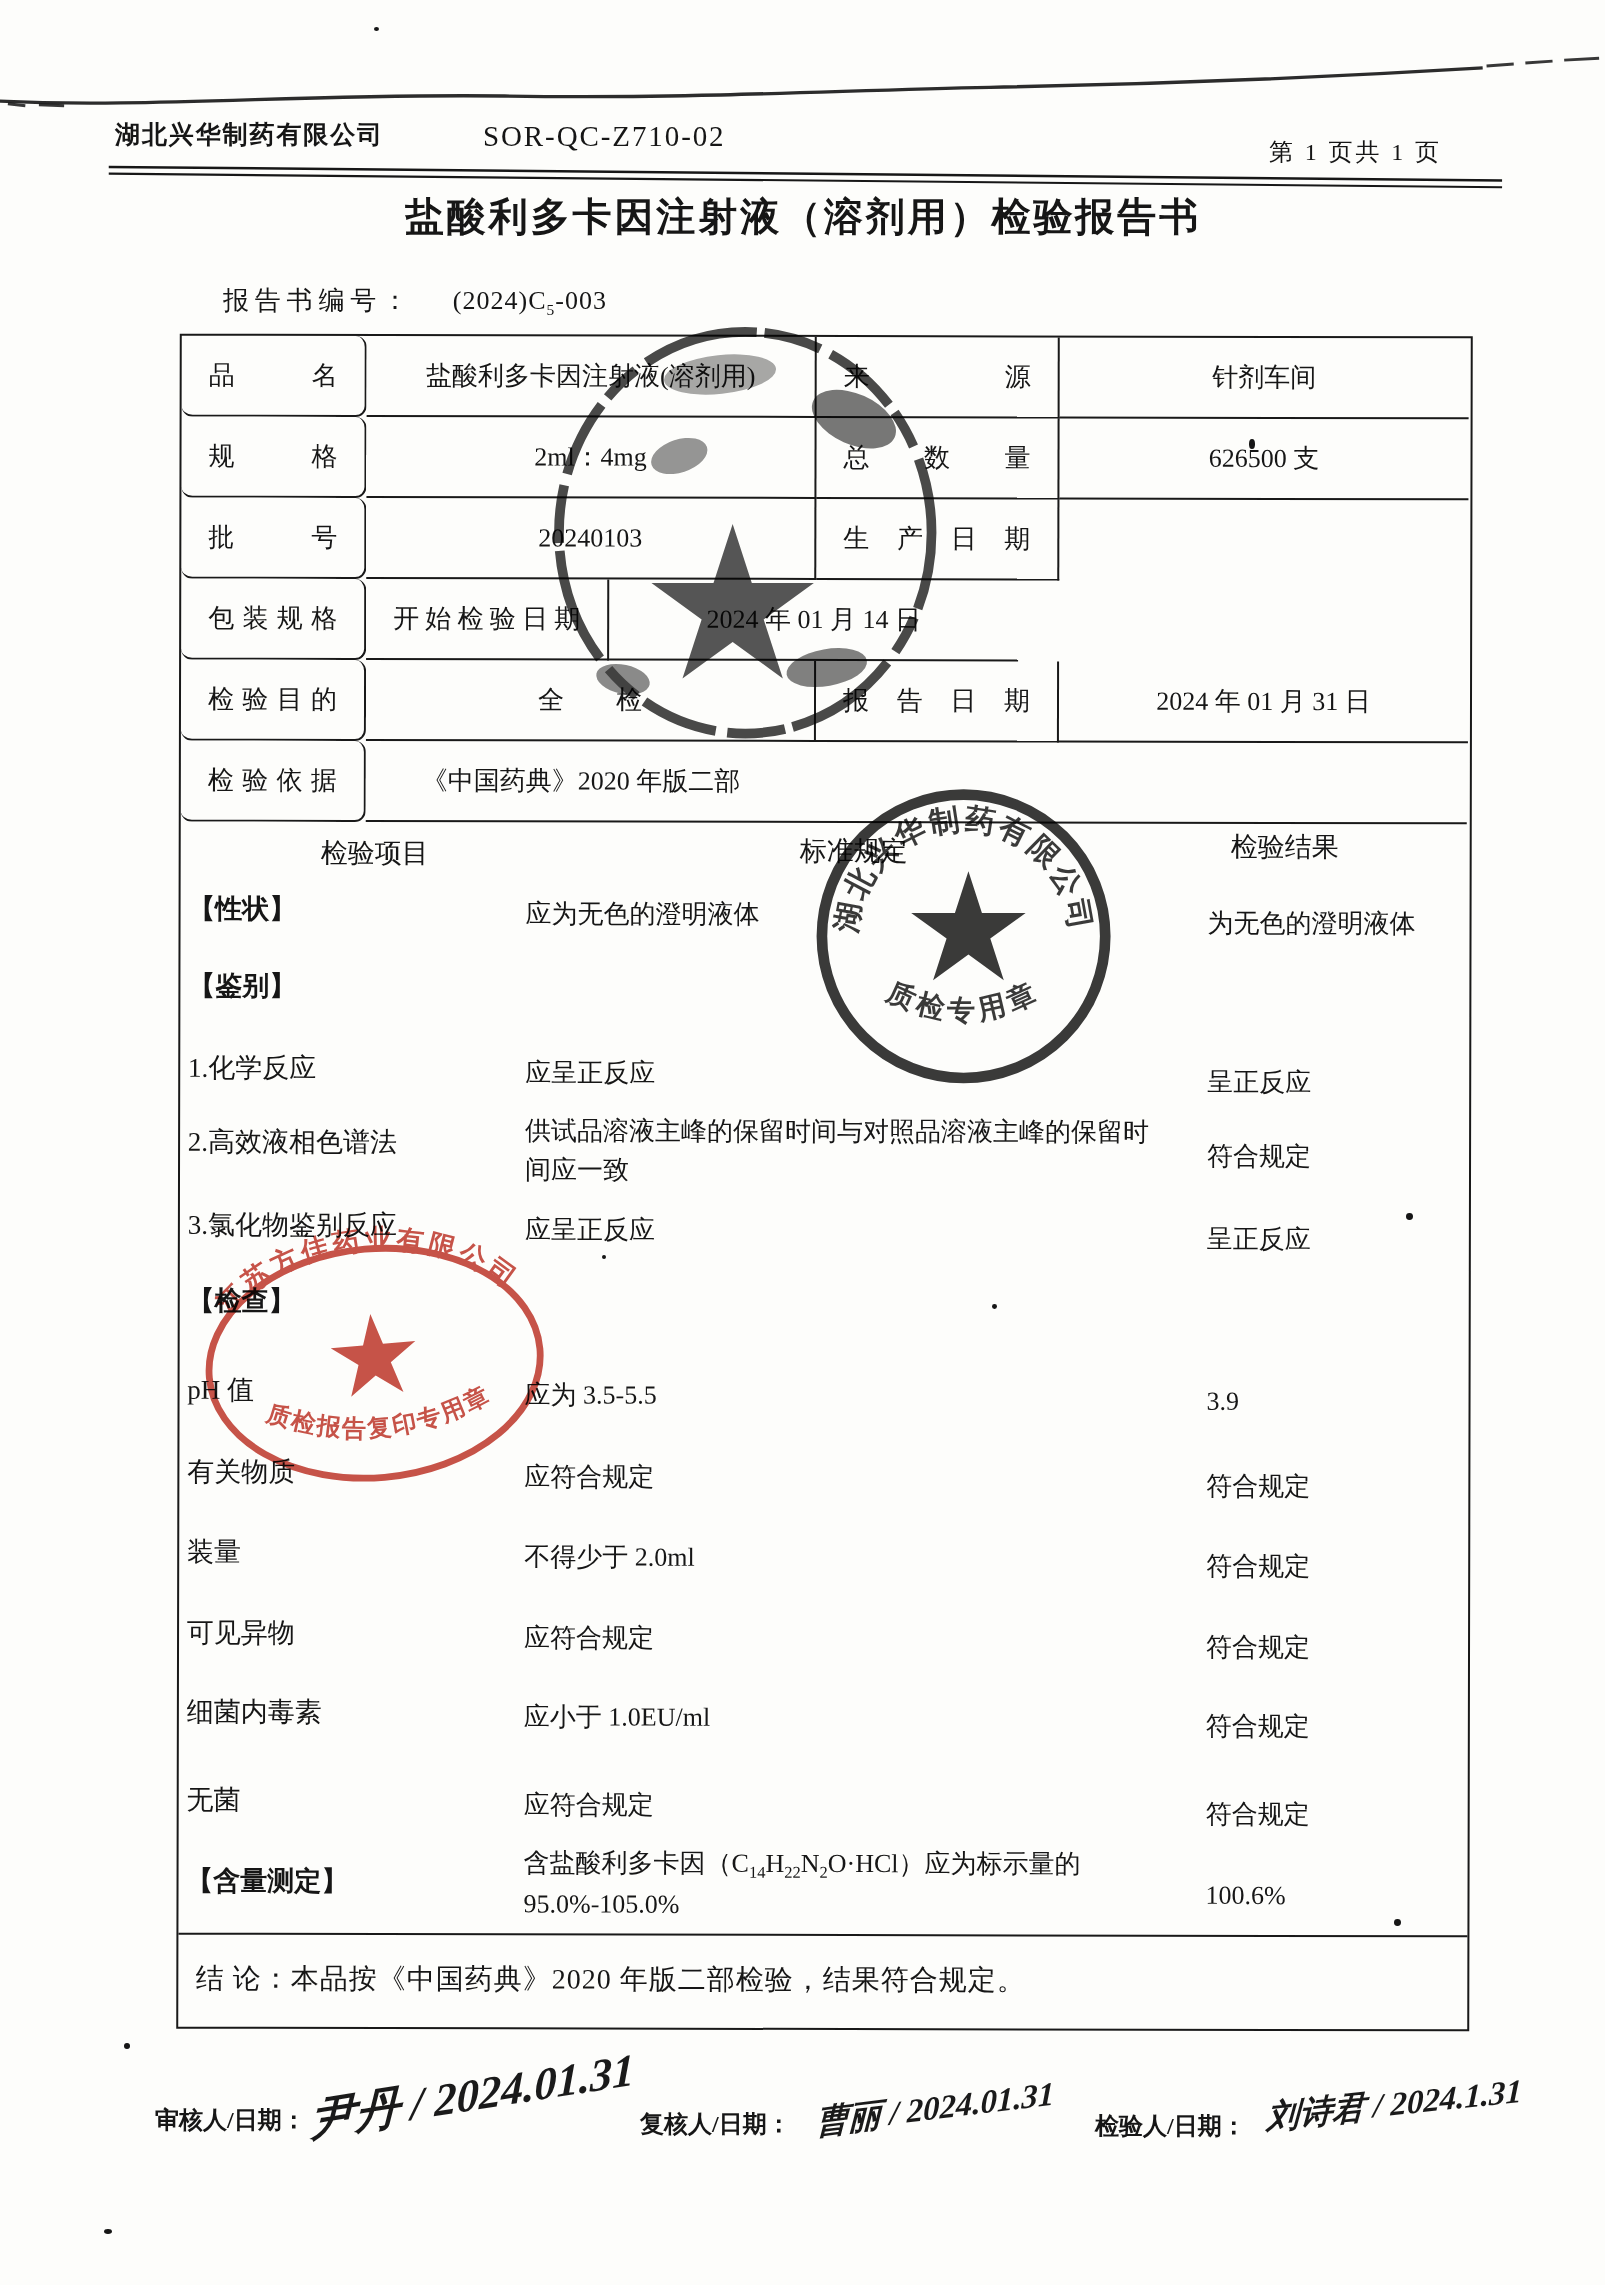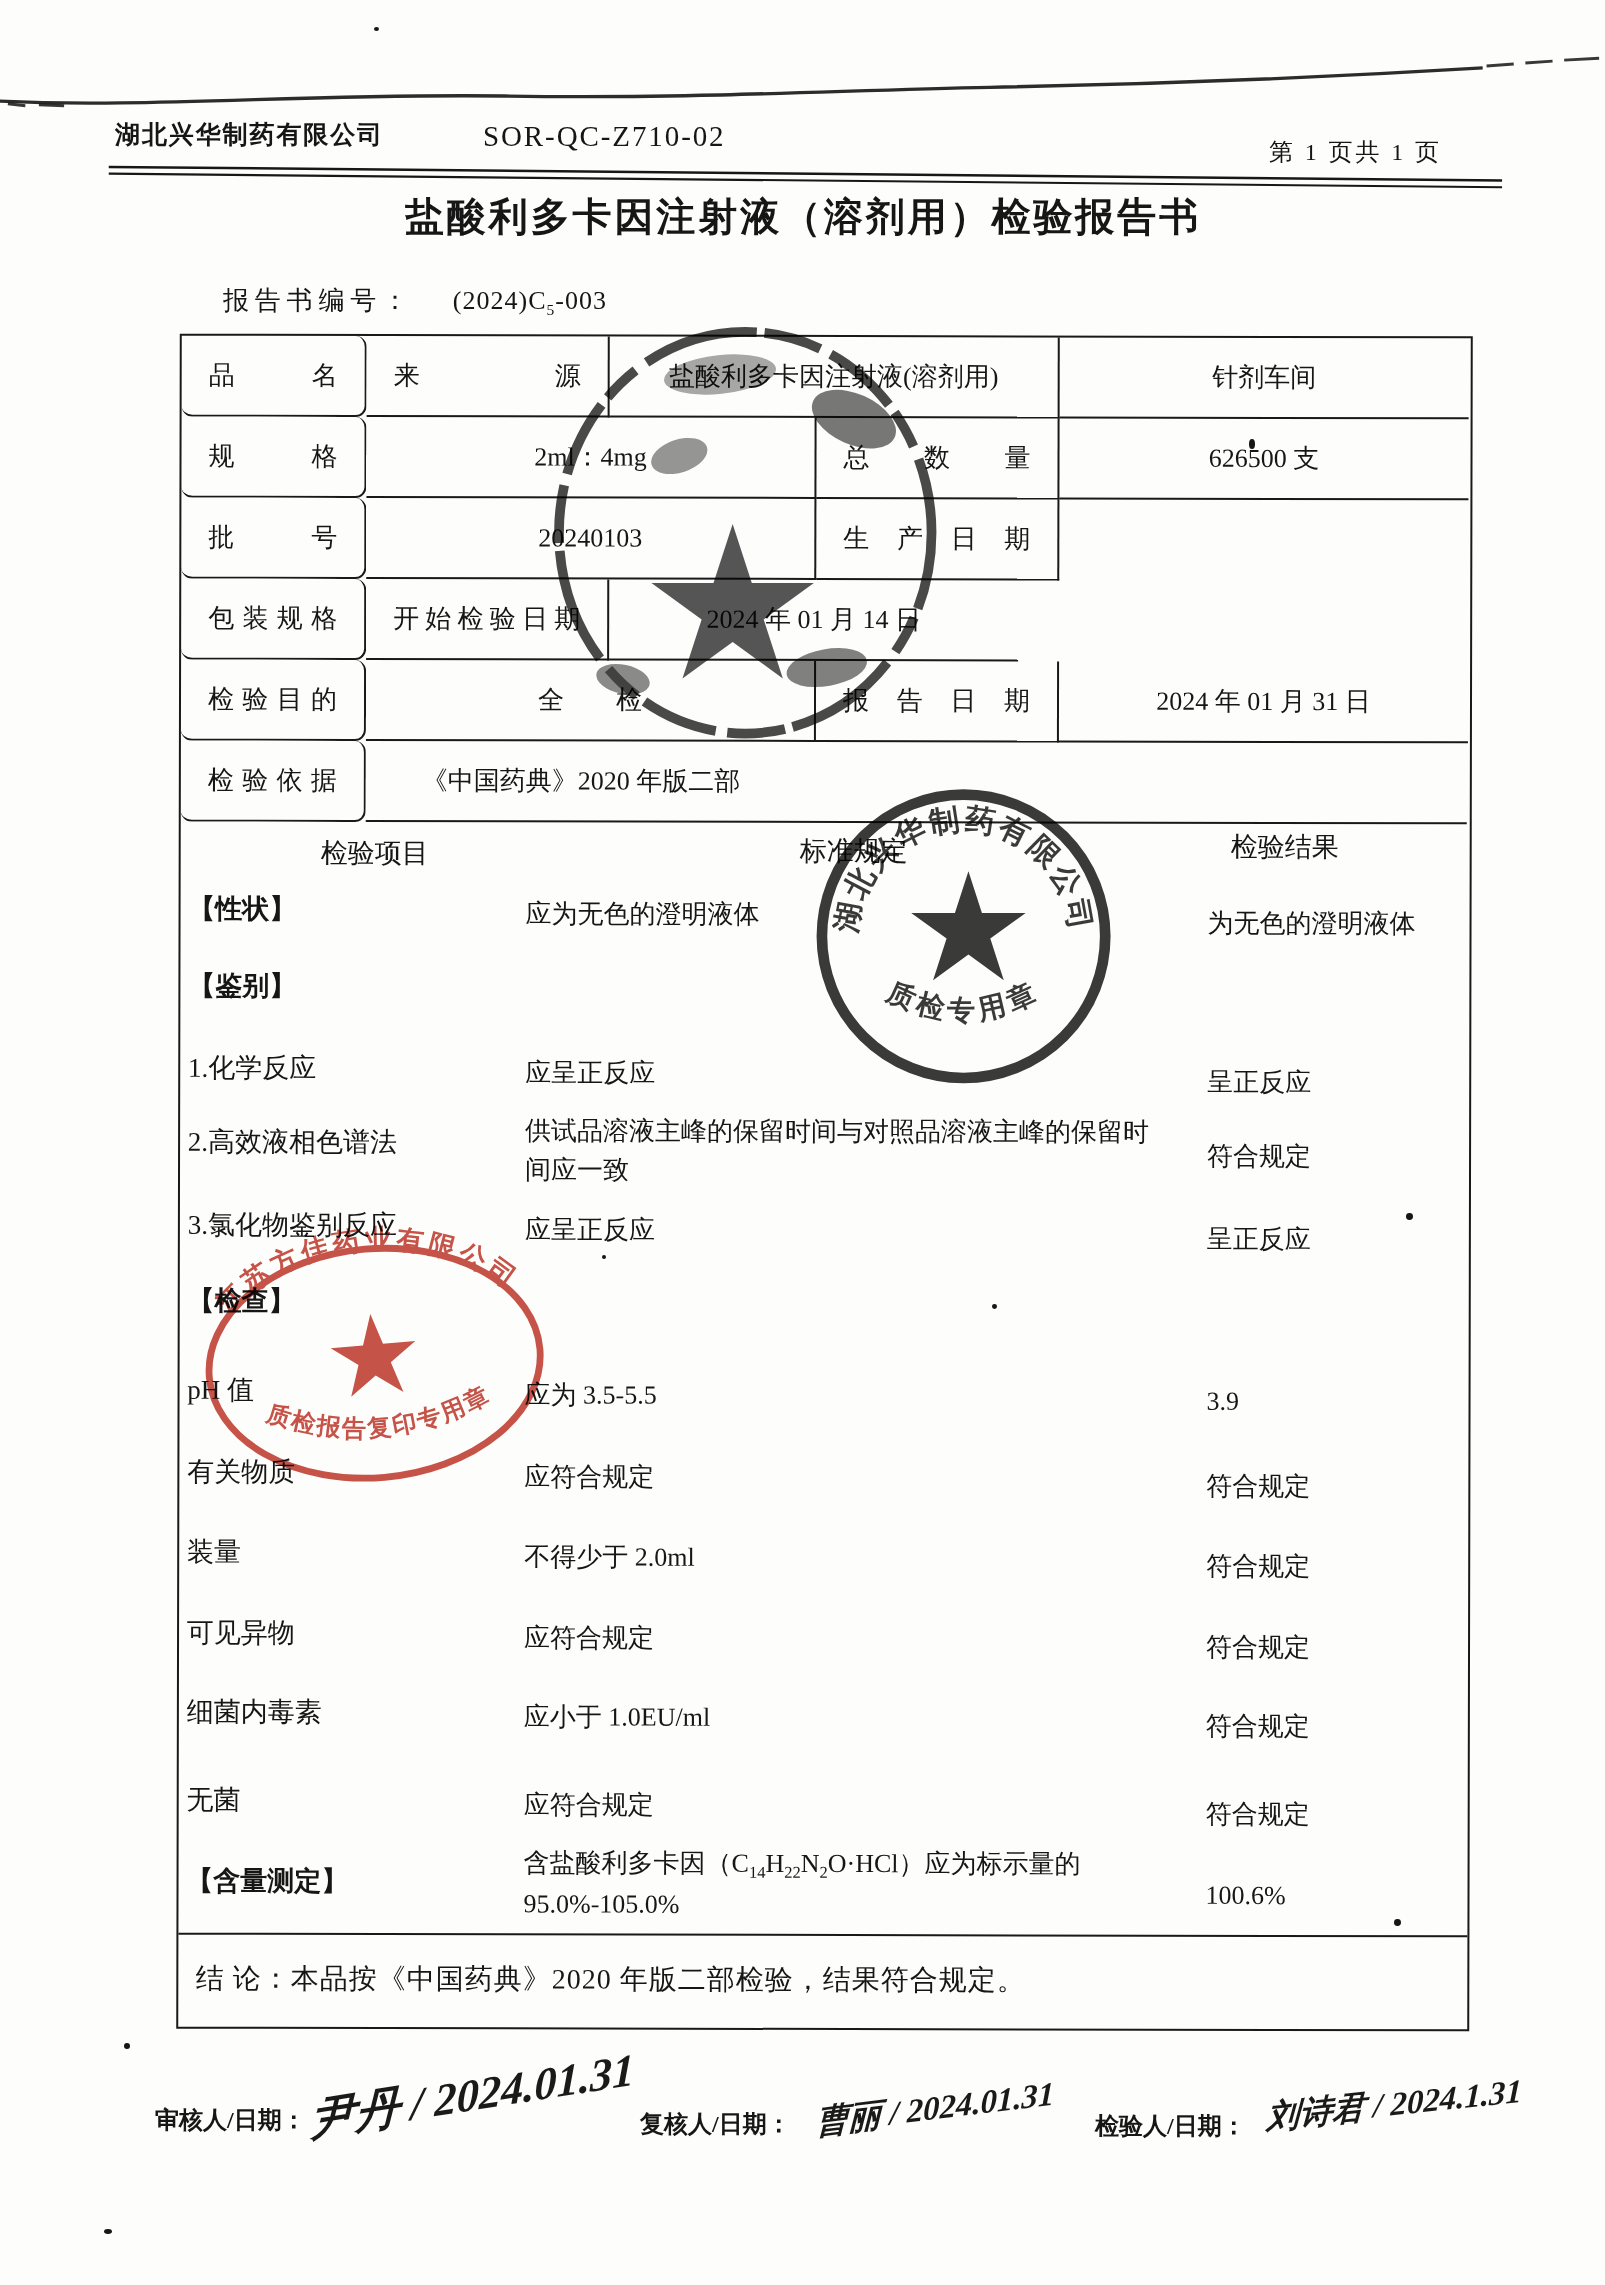--- a/index.html
+++ b/index.html
@@ -85,24 +85,24 @@
 <div class="abs reportno">
   <span class="lbl">报告书编号：</span><span class="val"><span>(2024)C</span><sub>5</sub><span>-003</span></span>
 </div>
 
 <div class="abs table">
 
   <div class="info-row" style="top:0">
     <div class="ic w1">
         <span class="jlabel">品名</span>
       </div>
+    <div class="ic w2">盐酸利多卡因注射液(溶剂用)</div>
     <div class="ic w3">
         <span class="jlabel">来源</span>
       </div>
-    <div class="ic w2">盐酸利多卡因注射液(溶剂用)</div>
     <div class="ic w4">针剂车间</div>
   </div>
   <div class="info-row" style="top:81px">
     <div class="ic w1">
         <span class="jlabel">规格</span>
       </div>
     <div class="ic w2">2ml：4mg</div>
     <div class="ic w3">
         <span class="jlabel">总数量</span>
       </div>

